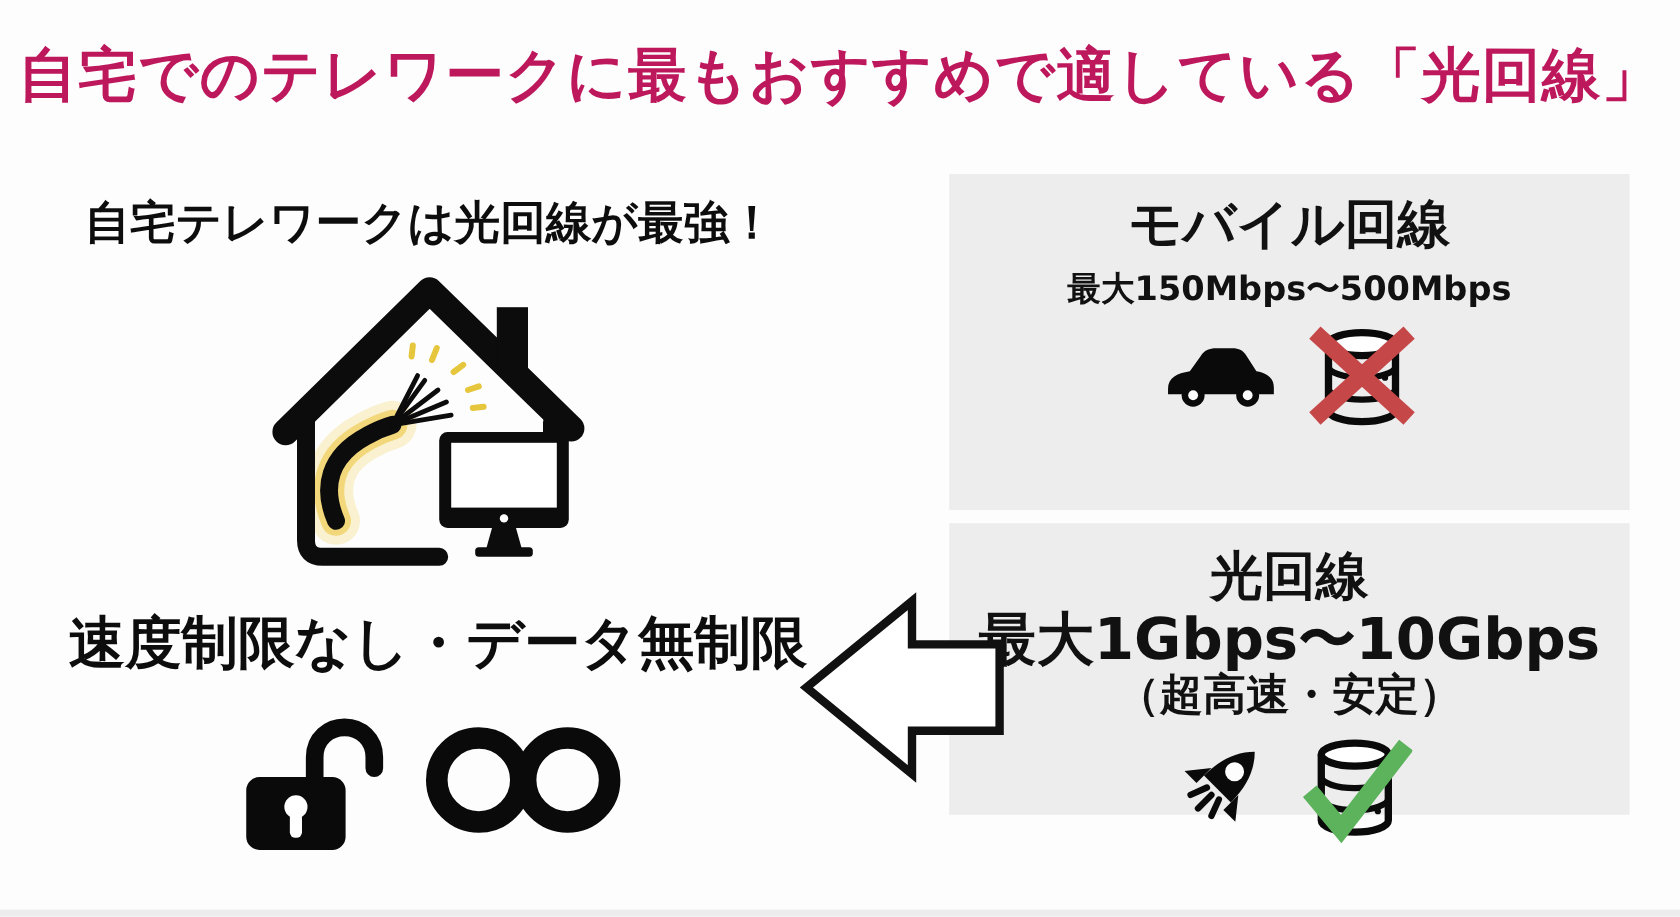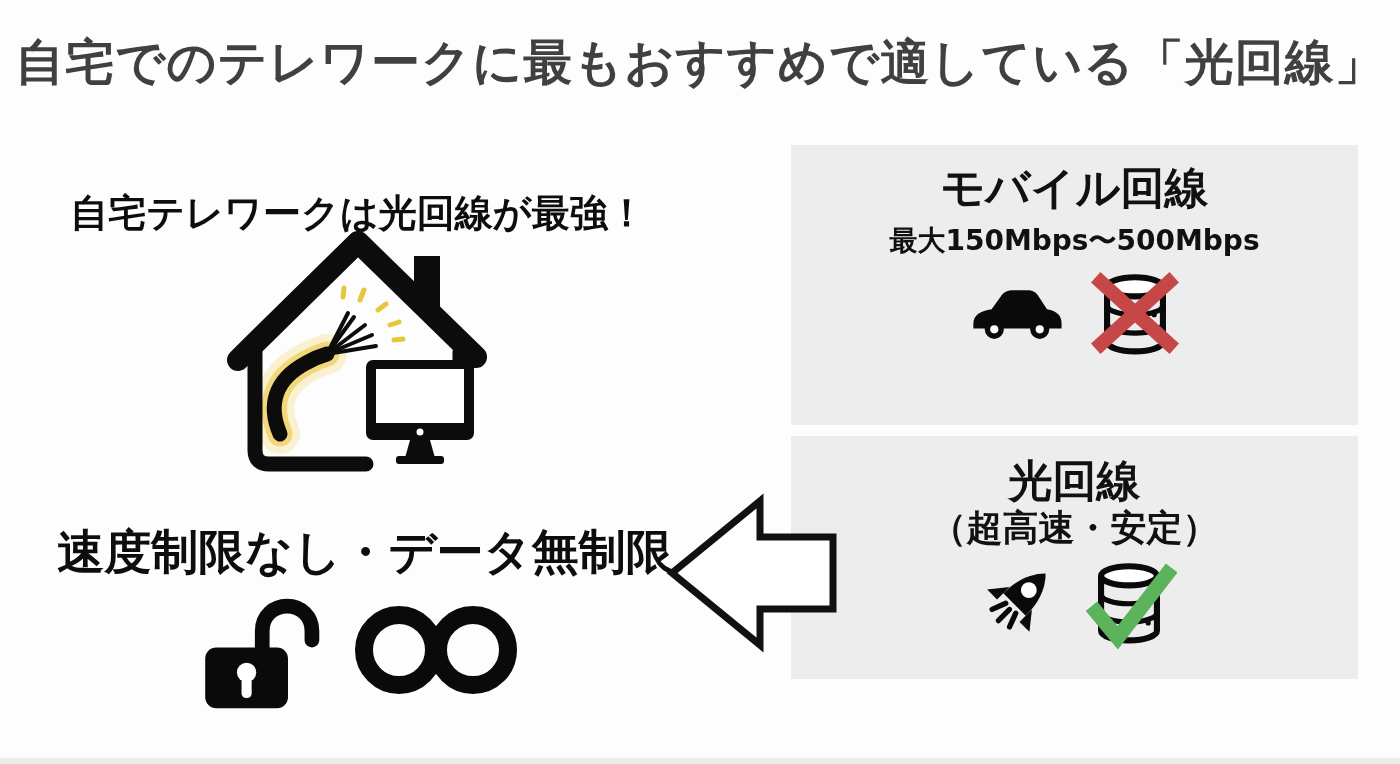--- a/index.html
+++ b/index.html
@@ -9,29 +9,29 @@
     background:#fdfdfd;
     font-family:"DejaVu Sans","Liberation Sans",sans-serif;
     color:#111;
     overflow:hidden;
   }
   .abs { position:absolute; }
   .page-title {
     left:0; top:30px; width:1400px;
     text-align:center;
     font-size:49px; font-weight:900; letter-spacing:1px;
-    color:#404040;
+    color:#be185d;
   }
   .headline {
     left:0; top:160px; width:716px;
     text-align:center;
-    font-size:38px; font-weight:900; color:#0d0d0d;margin-top:28px;
+    font-size:38px; font-weight:900; color:#0d0d0d;
   }
   .benefit {
-    left:0; top:521px; width:730px;
+    left:0; top:505px; width:730px;
     text-align:center;
     font-size:47px; font-weight:900; color:#0d0d0d;
   }
   .house-svg { left:208px; top:222px; width:300px; height:250px; }
   .padlock-svg { left:196px; top:596px; width:138px; height:115px; }
   .infinity-svg { left:352px; top:602px; width:168px; height:96px; }
   .arrow-svg { left:666px; top:488px; width:172px; height:170px; z-index:5; }
 
   .gray-box {
     left:791px; width:567px;
@@ -129,20 +129,21 @@
       <g>
         <line x1="10" y1="14" x2="100" y2="96" stroke-width="16" stroke="#c64747"></line>
         <line x1="100" y1="14" x2="10" y2="96" stroke-width="16" stroke="#c64747"></line>
       </g>
     </svg>
   </div>
 </div>
 
 <div class="abs gray-box box-fiber">
   <div class="box-title" style="margin-top:20px;">光回線</div>
+  <div class="box-speed-lg">最大1Gbps〜10Gbps</div>
   <div class="box-subtitle">（超高速・安定）</div>
   <div class="icon-row" style="margin-top:6px;">
     <svg width="88" height="88" viewBox="0 0 100 100">
       <g transform="rotate(45 50 50)">
         <path d="M50,4 C63,17 68,34 68,54 L32,54 C32,34 37,17 50,4 Z" fill="#0a0a0a"></path>
         <circle cx="50" cy="31" r="9" fill="#fdfdfd"></circle>
         <path d="M32,44 L16,64 L32,64 Z" fill="#0a0a0a"></path>
         <path d="M68,44 L84,64 L68,64 Z" fill="#0a0a0a"></path>
         <g stroke="#0a0a0a" stroke-width="6" stroke-linecap="round">
           <line x1="42" y1="60" x2="36" y2="76"></line>

